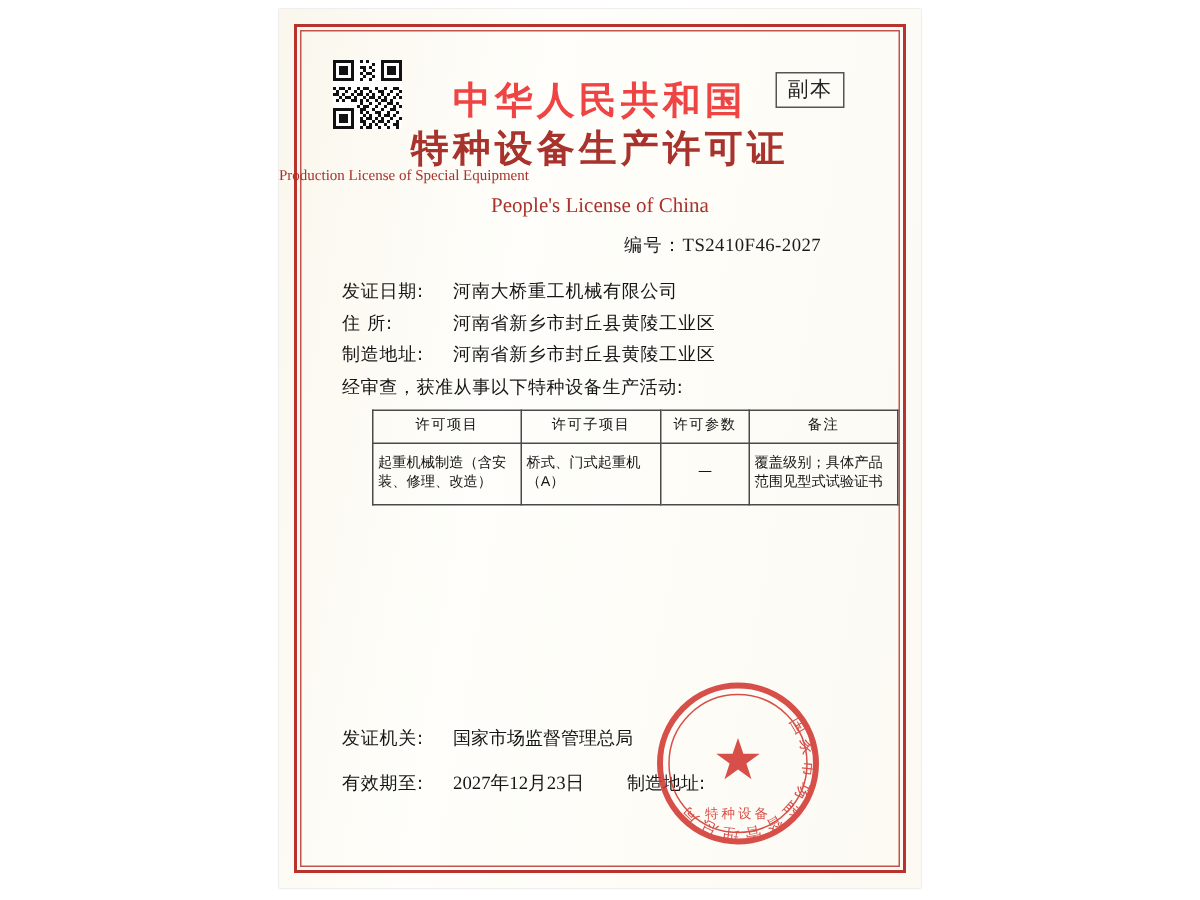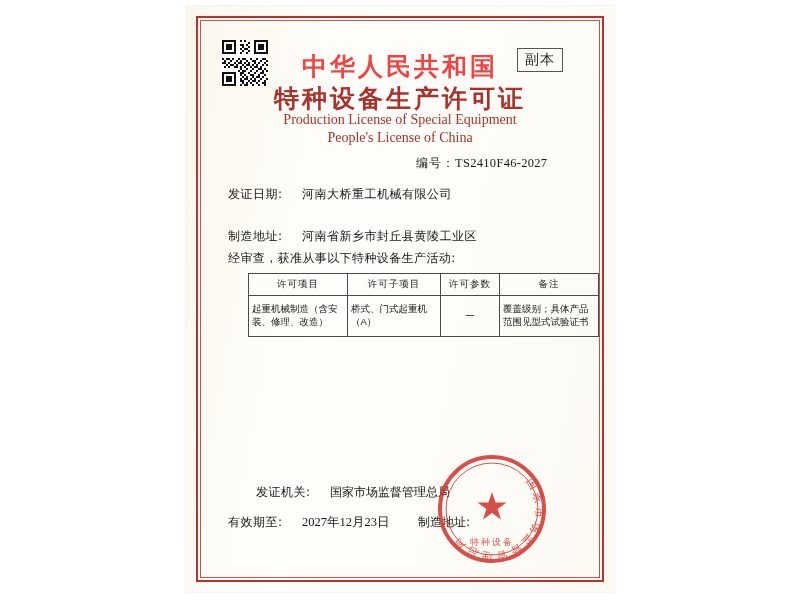--- a/index.html
+++ b/index.html
@@ -103,23 +103,23 @@
     font-size: 25px;
     font-weight: bold;
     color: #a8322c;
     letter-spacing: 3px;
   }
   .title-en1 {
     position: absolute;
     left: 186px;
     top: 112px;
     width: 428px;
-    text-align: center;
+    text-align: left;
     font-family: "Liberation Serif", serif;
-    font-size: 14px;
+    font-size: 10px;
     color: #a8322c;
   }
   .title-en2 {
     position: absolute;
     left: 186px;
     top: 130px;
     width: 428px;
     text-align: center;
     font-family: "Liberation Serif", serif;
     font-size: 14px;
@@ -213,21 +213,21 @@
   
   .issuer {
     position: absolute;
     left: 228px;
     top: 484px;
     font-family: "DejaVu Sans", sans-serif;
     font-size: 12px;
     color: #151515;
     white-space: nowrap;
   }
-  .issuer .flabel { display:inline-block; width: 74px; letter-spacing: 0.5px; margin-left: 28px;}
+  .issuer .flabel { display:inline-block; width: 74px; letter-spacing: 0.5px;}
   .validity {
     position: absolute;
     left: 228px;
     top: 514px;
     font-family: "DejaVu Sans", sans-serif;
     font-size: 12px;
     color: #151515;
     white-space: nowrap;
   }
   .validity .flabel { display:inline-block; width: 74px; letter-spacing: 0.5px;}
@@ -391,20 +391,23 @@
   <div class="title-en1">Production License of Special Equipment</div>
   <div class="title-en2">People's License of China</div>
 
   <div class="serial-row">
     <span class="label">编号：</span><span class="value">TS2410F46-2027</span>
   </div>
 
   <div class="field f1">
     <span class="flabel">发证日期:</span><span class="fvalue">河南大桥重工机械有限公司</span>
   </div>
+  <div class="field f2">
+    <span class="flabel">住    所:</span><span class="fvalue">河南省新乡市封丘县黄陵工业区</span>
+  </div>
   <div class="field f3">
     <span class="flabel">制造地址:</span><span class="fvalue">河南省新乡市封丘县黄陵工业区</span>
   </div>
 
   <div class="statement">经审查，获准从事以下特种设备生产活动:</div>
 
   <table class="tbl">
     <thead>
       <tr>
         <th class="c1">许可项目</th>

